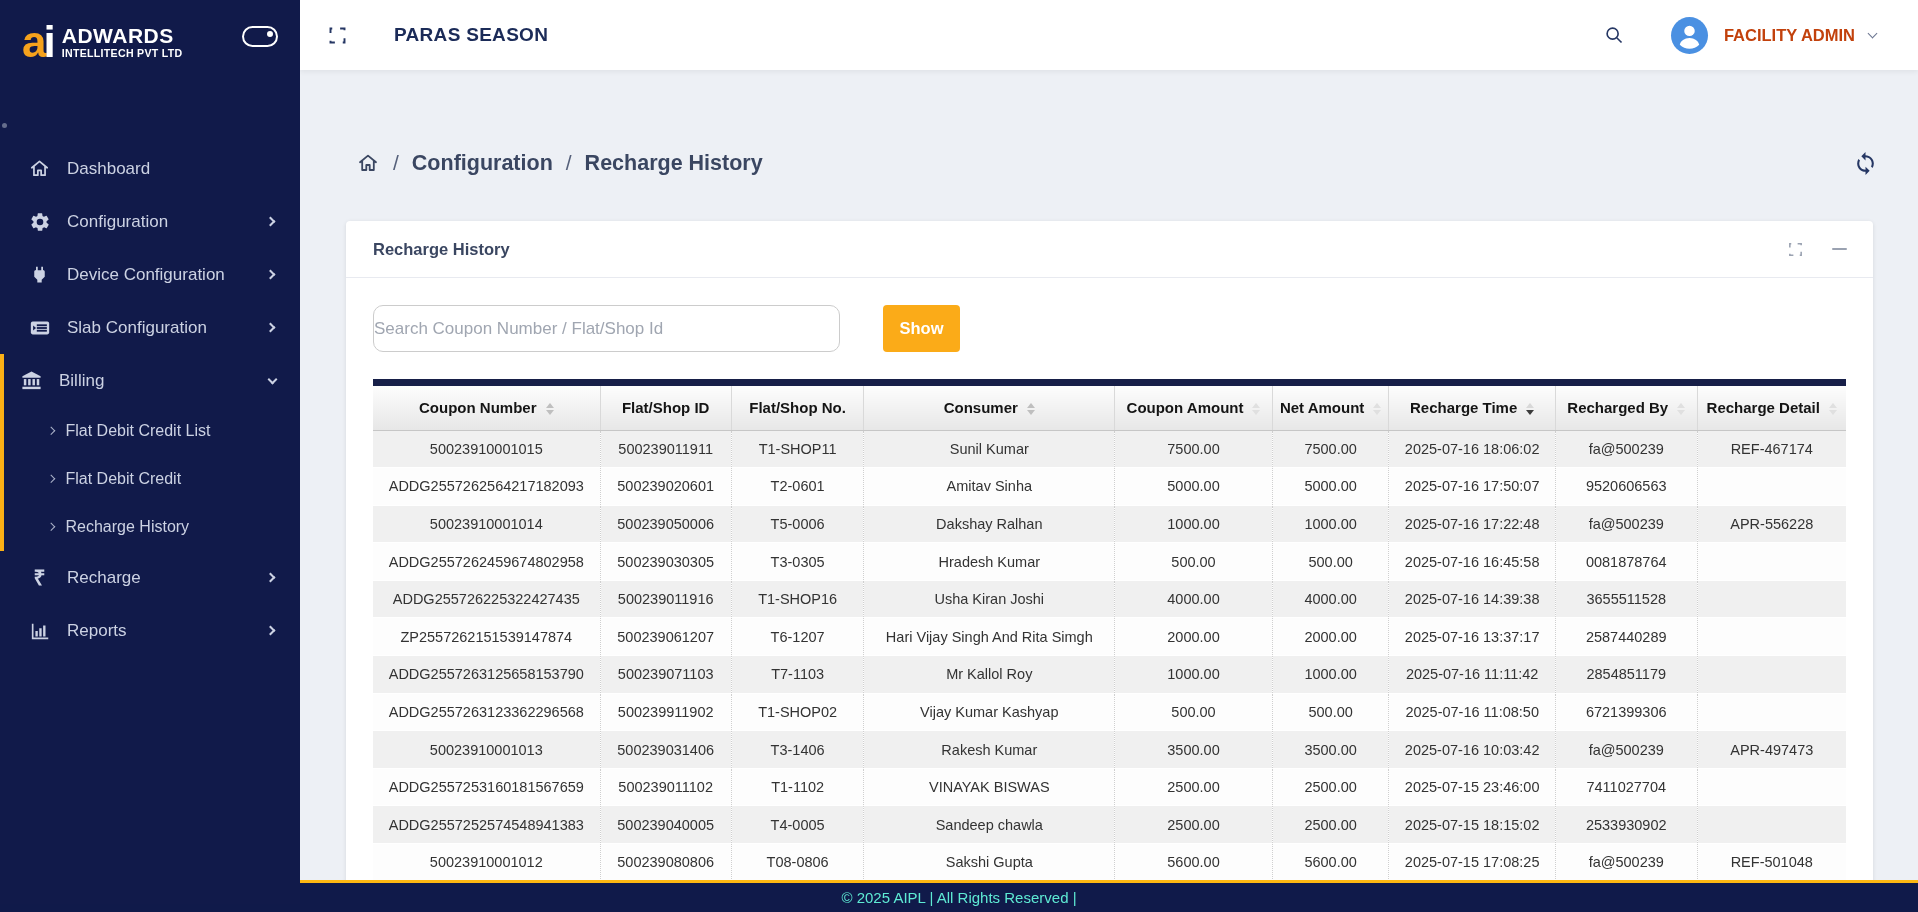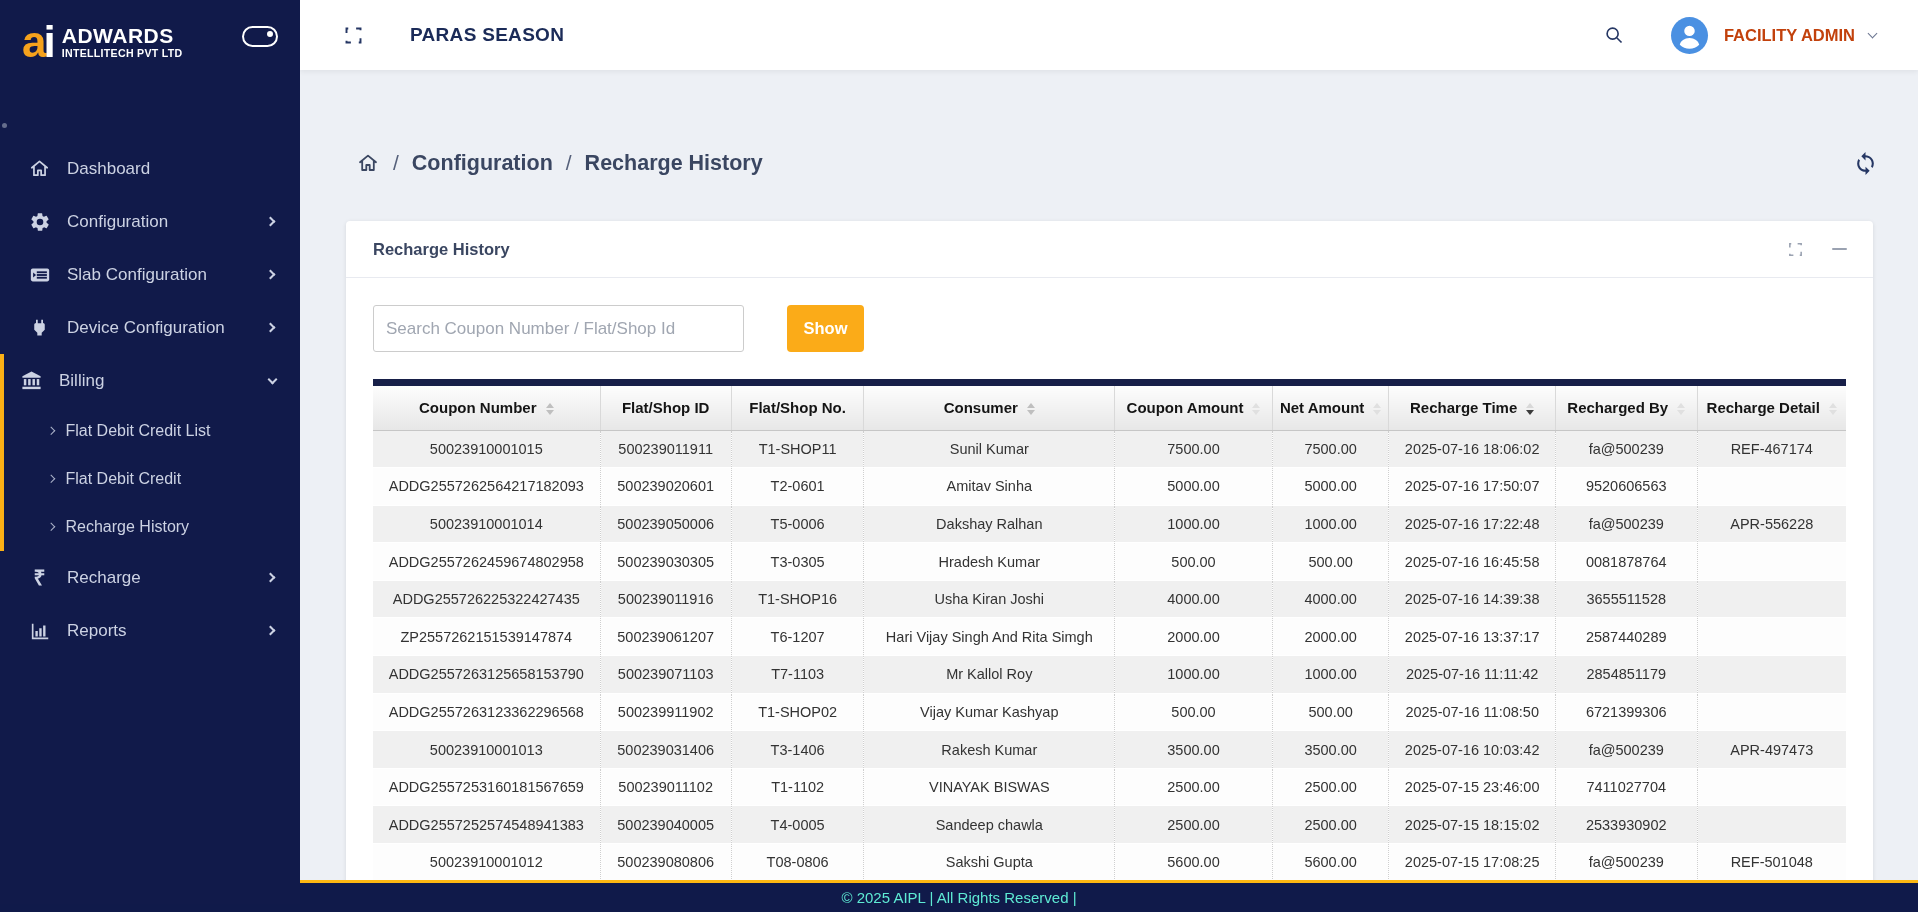--- a/index.html
+++ b/index.html
@@ -25,21 +25,21 @@
   .menu-item { position:relative; height:53px; display:flex; align-items:center; padding:0 26px 0 28px; color:#ccd2e3; font-size:17px; cursor:pointer; }
   .mi-icon { width:23px; height:23px; margin-right:16px; flex:none; display:flex; align-items:center; justify-content:center; }
   .icon-text { font-size:21px; font-weight:700; color:#ccd2e3; line-height:1; }
   .chev-r { position:absolute; right:26px; width:7px; height:7px; border-right:2px solid #ccd2e3; border-bottom:2px solid #ccd2e3; transform:rotate(-45deg); }
   .chev-d { position:absolute; right:24px; width:7px; height:7px; border-right:2px solid #ccd2e3; border-bottom:2px solid #ccd2e3; transform:rotate(45deg); margin-top:-3px; }
   .billing-block { border-left:4px solid #fbb016; }
   .billing-block .menu-item { padding-left:16px; }
   .sub-item { height:48px; display:flex; align-items:center; padding-left:44px; color:#ccd2e3; font-size:16px; cursor:pointer; }
   .sub-chev { width:5.5px; height:5.5px; border-right:1.7px solid #aab1c8; border-bottom:1.7px solid #aab1c8; transform:rotate(-45deg); margin-right:12px; flex:none; }
   
-  .topbar { position:absolute; left:300px; top:0; width:1618px; height:70px; background:#fff; z-index:4; box-shadow:0 2px 5px rgba(0,0,0,.06); display:flex; align-items:center;padding-left:16px; }
+  .topbar { position:absolute; left:300px; top:0; width:1618px; height:70px; background:#fff; z-index:4; box-shadow:0 2px 5px rgba(0,0,0,.06); display:flex; align-items:center; }
   .tb-expand { margin-left:27px; cursor:pointer; display:flex; }
   .tb-title { margin-left:46px; font-size:19px; font-weight:600; color:#1b2b58; letter-spacing:.3px; }
   .tb-right { margin-left:auto; display:flex; align-items:center; padding-right:42px; }
   .tb-search { cursor:pointer; display:flex; margin-right:46px; }
   .avatar { width:37px; height:37px; border-radius:50%; background:#4a90e2; display:flex; align-items:center; justify-content:center; cursor:pointer; overflow:hidden; }
   .user-name { margin-left:16px; font-size:16.5px; font-weight:600; color:#c2410c; }
   .user-chev { width:7px; height:7px; border-right:1.8px solid #6b7590; border-bottom:1.8px solid #6b7590; transform:rotate(45deg); margin-left:14px; margin-top:-4px; cursor:pointer; }
   
   .main { position:absolute; left:300px; top:70px; width:1618px; height:842px; }
   .breadcrumb-row { position:absolute; top:72px; left:56px; right:40px; height:42px; display:flex; align-items:center; }
@@ -49,21 +49,21 @@
   .bc-refresh { margin-left:auto; cursor:pointer; display:flex; }
   
   .card { position:absolute; left:46px; top:151px; width:1527px; height:700px; background:#fff; border-radius:4px; box-shadow:0 1px 4px rgba(0,0,0,.10); z-index:2; }
   .card-header { height:57px; border-bottom:1px solid #e8eaf0; display:flex; align-items:center; padding:0 26px 0 27px; }
   .card-title { font-size:16.5px; font-weight:700; color:#3a4661; }
   .card-tools { margin-left:auto; display:flex; align-items:center; gap:28px; }
   .tool { cursor:pointer; display:flex; align-items:center; }
   .minus-bar { width:15px; height:2.5px; background:#9aa2b1; border-radius:2px; }
   .card-body { padding:27px; }
   .search-row { display:flex; align-items:center; }
-  .search-input { width:371px; height:47px; border:1px solid #ccc; border-radius:3px; padding:0 12px; font-size:17px; color:#444; outline:none; font-family:"Liberation Sans", sans-serif; }
+  .search-input { width:467px; height:47px; border:1px solid #ccc; border-radius:10px; padding:0 0; font-size:17px; color:#444; outline:none; font-family:"Liberation Sans", sans-serif; }
   .search-input::placeholder { color:#a0a6b1; }
   .show-btn { margin-left:43px; width:77px; height:47px; background:#fbab18; border:none; border-radius:4px; color:#fff; font-size:16.5px; font-weight:600; cursor:pointer; font-family:"Liberation Sans", sans-serif; }
   
   .table-wrap { margin-top:27px; border-top:7px solid #171f48; }
   table { width:100%; border-collapse:collapse; table-layout:fixed; }
   thead th { height:44px; background:linear-gradient(#fdfdfd,#e7e7e7); border-bottom:1px solid #c6c6c6; border-right:1px solid #d9d9d9; font-size:15px; font-weight:700; color:#141414; text-align:center; white-space:nowrap; cursor:pointer; }
   thead th:last-child { border-right:none; }
   tbody td { height:37.6px; font-size:14.5px; color:#333; text-align:center; border-right:1px dotted #cfcfcf; border-bottom:1px solid #fff; overflow:hidden; white-space:nowrap; }
   tbody td:last-child { border-right:none; }
   tbody tr:nth-child(odd) td  { background:#f0f0f0; }
@@ -108,38 +108,38 @@
       <span class="mi-icon">
         <svg width="22" height="22" viewBox="0 0 24 24">
             <path fill="#ccd2e3" d="M19.14 12.94c.04-.3.06-.61.06-.94s-.02-.64-.07-.94l2.03-1.58a.5.5 0 0 0 .12-.64l-1.92-3.32a.5.5 0 0 0-.61-.22l-2.39.96a7.07 7.07 0 0 0-1.62-.94l-.36-2.54a.5.5 0 0 0-.5-.42h-3.84a.5.5 0 0 0-.5.42l-.36 2.54c-.59.24-1.13.56-1.62.94l-2.39-.96a.5.5 0 0 0-.61.22L2.74 8.84a.5.5 0 0 0 .12.64l2.03 1.58c-.05.3-.09.63-.09.94s.02.64.07.94l-2.03 1.58a.5.5 0 0 0-.12.64l1.92 3.32c.12.22.39.3.61.22l2.39-.96c.5.38 1.03.7 1.62.94l.36 2.54c.05.24.25.42.5.42h3.84c.25 0 .46-.18.5-.42l.36-2.54c.59-.24 1.13-.56 1.62-.94l2.39.96c.23.09.49 0 .61-.22l1.92-3.32a.5.5 0 0 0-.12-.64l-2.01-1.58zM12 15.6a3.6 3.6 0 1 1 0-7.2 3.6 3.6 0 0 1 0 7.2z"></path>
           </svg>
       </span>
       <span>Configuration</span>
       <span class="chev-r"></span>
     </li>
     <li class="menu-item">
       <span class="mi-icon">
+        <svg width="21" height="21" viewBox="0 0 24 24">
+            <path fill="#ccd2e3" d="M16.01 7L16 3h-2v4h-4V3H8v4h-.01C7 6.99 6 7.99 6 8.99v5.49L9.5 18v3h5v-3l3.5-3.51v-5.5c0-1-1-2-1.99-1.99z"></path>
+          </svg>
+      </span>
+      <span>Device Configuration</span>
+      <span class="chev-r"></span>
+    </li>
+    <li class="menu-item">
+      <span class="mi-icon">
         <svg width="22" height="22" viewBox="0 0 24 24">
             <rect x="2" y="5" width="20" height="14" rx="2" fill="#ccd2e3"></rect>
             <rect x="8.5" y="8" width="11" height="2" fill="#111a4a"></rect>
             <rect x="8.5" y="11" width="11" height="2" fill="#111a4a"></rect>
             <rect x="8.5" y="14" width="11" height="2" fill="#111a4a"></rect>
             <path d="M4.5 9.3l3.2 2.7-3.2 2.7z" fill="#111a4a"></path>
           </svg>
       </span>
       <span>Slab Configuration</span>
-      <span class="chev-r"></span>
-    </li>
-    <li class="menu-item">
-      <span class="mi-icon">
-        <svg width="21" height="21" viewBox="0 0 24 24">
-            <path fill="#ccd2e3" d="M16.01 7L16 3h-2v4h-4V3H8v4h-.01C7 6.99 6 7.99 6 8.99v5.49L9.5 18v3h5v-3l3.5-3.51v-5.5c0-1-1-2-1.99-1.99z"></path>
-          </svg>
-      </span>
-      <span>Device Configuration</span>
       <span class="chev-r"></span>
     </li>
 
     <div class="billing-block">
       <li class="menu-item">
         <span class="mi-icon">
           <svg width="23" height="23" viewBox="0 0 24 24" fill="#ccd2e3">
               <path d="M12 2.5L2.5 7.5V9h19V7.5z"></path>
               <rect x="4" y="10.5" width="2.6" height="6.5"></rect>
               <rect x="8.5" y="10.5" width="2.6" height="6.5"></rect>

